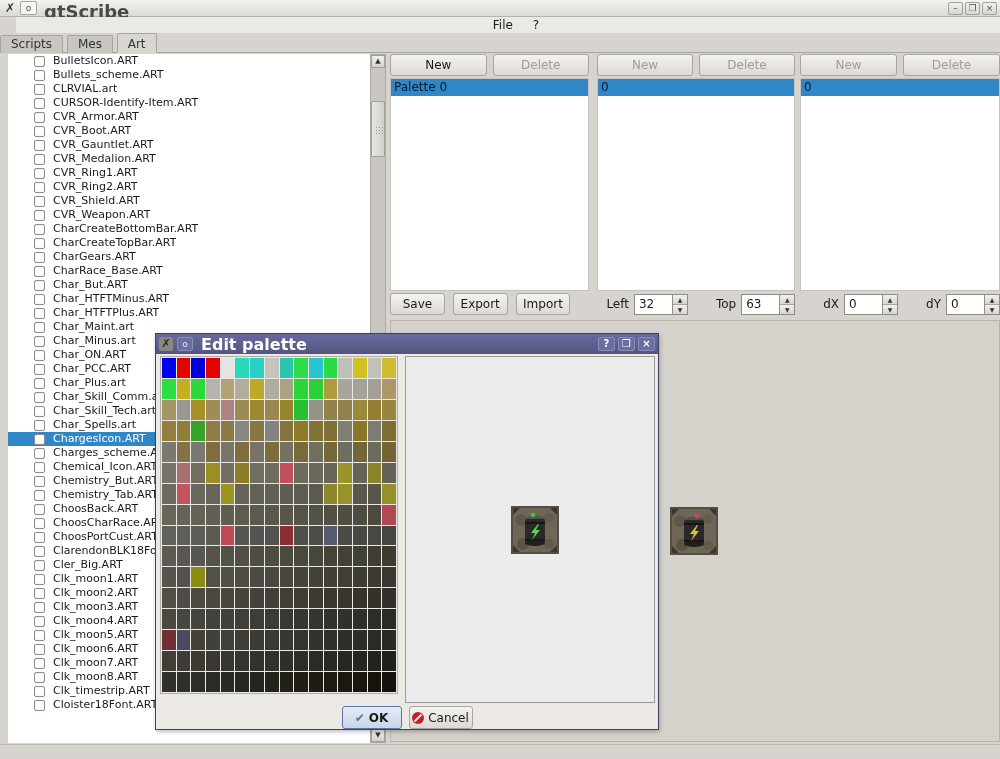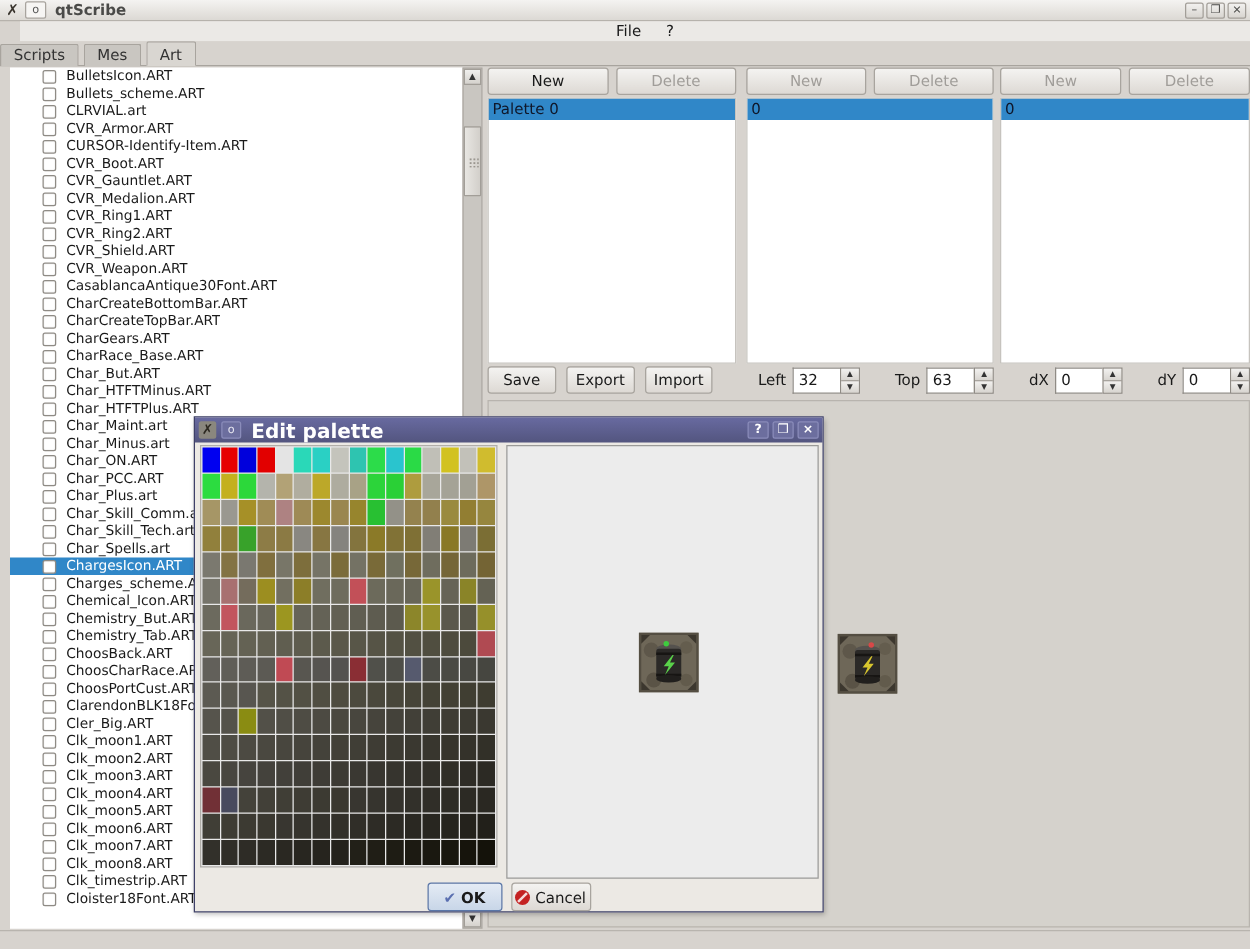--- a/index.html
+++ b/index.html
@@ -7,21 +7,21 @@
   body { font-family:"DejaVu Sans","Liberation Sans",sans-serif; font-size:12px; color:#1a1a1a;
          background:#d7d3ce; position:relative; }
 
   
   .titlebar { position:absolute; left:0; top:0; width:1000px; height:17px;
     background:linear-gradient(#f4f3f1,#dcd9d4); border-bottom:1px solid #b6b2ac; }
   .app-xicon { position:absolute; left:3px; top:1px; width:14px; height:14px; color:#3a352e;
     font-weight:bold; font-size:12px; line-height:14px; text-align:center; }
   .app-obtn { position:absolute; left:20px; top:1px; width:17px; height:14px; background:#f6f5f3;
     border:1px solid #a8a49e; border-radius:2px; font-size:9px; line-height:12px; text-align:center; color:#555; }
-  .wtitle { position:absolute; left:44px; top:1px; font-weight:bold; color:#4a4a48; font-size:12px; }
+  .wtitle { position:absolute; left:44px; top:1px; font-weight:bold; color:#4a4a48; font-size:18px;text-decoration:underline; }
   .wctrls { position:absolute; right:3px; top:2px; display:flex; gap:2px; }
   .wbtn { width:15px; height:13px; background:linear-gradient(#f2f1ef,#d8d5d0); border:1px solid #a29e98;
     border-radius:2px; font-size:9px; line-height:11px; text-align:center; color:#4a4a48; }
 
   .menubar { position:absolute; left:16px; top:17px; width:1000px; height:16px; background:#ebe9e6;text-align:center; }
   .menuitem { display:inline-block; padding:1px 8px; height:16px; line-height:14px; }
 
   .tabbar { position:absolute; left:0; top:33px; width:1000px; height:20px; background:#d7d3ce;
     border-bottom:1px solid #a8a49e; }
   .tab { position:relative; display:inline-block; height:18px; margin-top:2px; padding:1px 10px;
@@ -151,28 +151,28 @@
     <div class="file-row">
       <span class="cbx"></span>
       <span class="ftxt">Bullets_scheme.ART</span>
     </div>
     <div class="file-row">
       <span class="cbx"></span>
       <span class="ftxt">CLRVIAL.art</span>
     </div>
     <div class="file-row">
       <span class="cbx"></span>
+      <span class="ftxt">CURSOR-Identify-Item.ART</span>
+    </div>
+    <div class="file-row">
+      <span class="cbx"></span>
       <span class="ftxt">CVR_Armor.ART</span>
     </div>
     <div class="file-row">
       <span class="cbx"></span>
-      <span class="ftxt">CURSOR-Identify-Item.ART</span>
-    </div>
-    <div class="file-row">
-      <span class="cbx"></span>
       <span class="ftxt">CVR_Boot.ART</span>
     </div>
     <div class="file-row">
       <span class="cbx"></span>
       <span class="ftxt">CVR_Gauntlet.ART</span>
     </div>
     <div class="file-row">
       <span class="cbx"></span>
       <span class="ftxt">CVR_Medalion.ART</span>
     </div>
@@ -184,24 +184,20 @@
       <span class="cbx"></span>
       <span class="ftxt">CVR_Ring2.ART</span>
     </div>
     <div class="file-row">
       <span class="cbx"></span>
       <span class="ftxt">CVR_Shield.ART</span>
     </div>
     <div class="file-row">
       <span class="cbx"></span>
       <span class="ftxt">CVR_Weapon.ART</span>
-    </div>
-    <div class="file-row">
-      <span class="cbx"></span>
-      <span class="ftxt">CasablancaAntique30Font.ART</span>
     </div>
     <div class="file-row">
       <span class="cbx"></span>
       <span class="ftxt">CharCreateBottomBar.ART</span>
     </div>
     <div class="file-row">
       <span class="cbx"></span>
       <span class="ftxt">CharCreateTopBar.ART</span>
     </div>
     <div class="file-row">

